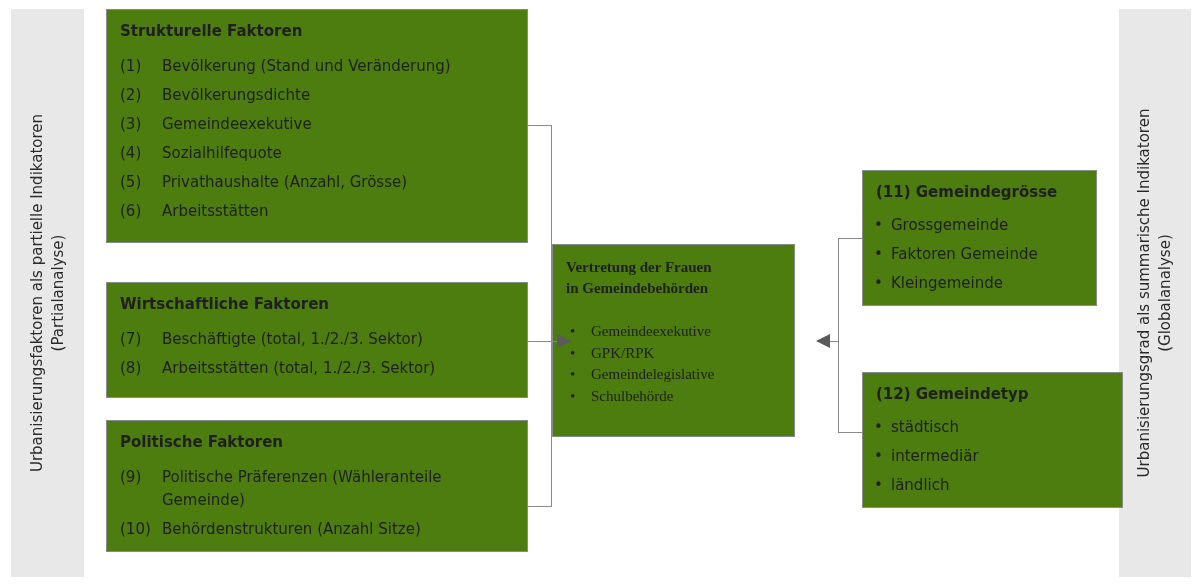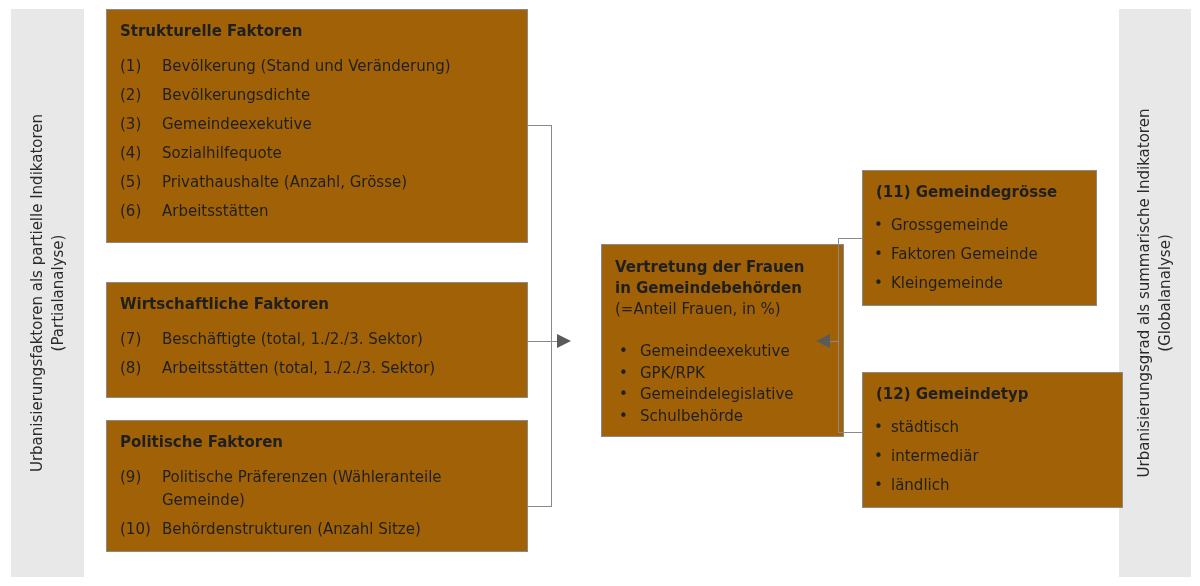--- a/index.html
+++ b/index.html
@@ -9,28 +9,28 @@
   
   .banner { position:absolute; top:9px; height:568px; background:#e8e8e8; }
   .banner-left  { left:11px;  width:73px; }
   .banner-right { left:1119px; width:72px; }
   .vtext { position:absolute; top:50%; left:50%;
            transform:translate(-50%,-50%) rotate(-90deg);
            white-space:nowrap; text-align:center;
            font-size:15px; line-height:21px; color:#2a2a2a; }
 
   
-  .box { position:absolute; background:#a16207; border:1px solid #8a8a8a;
+  .box { position:absolute; background:#4d7c0f; border:1px solid #8a8a8a;
          box-sizing:border-box; font-size:15px; }
   .box-title { font-weight:bold; padding:11px 13px 0 13px; line-height:21px; }
 
   #box-structural { left:106px; top:9px;   width:422px; height:234px; }
   #box-economic   { left:106px; top:282px; width:422px; height:116px; }
   #box-political  { left:106px; top:420px; width:422px; height:132px; }
-  #box-center     { left:601px; top:244px; width:243px; height:193px; }
+  #box-center     { left:552px; top:244px; width:243px; height:193px;font-family:Liberation Serif, serif; }
   #box-size       { left:862px; top:170px; width:235px; height:136px; }
   #box-type       { left:862px; top:372px; width:261px; height:136px; }
 
   .num-list { padding:13px 13px 0 13px; }
   .num-item { display:flex; line-height:23px; margin-bottom:6px; }
   .num-item .num { flex:0 0 42px; }
   .num-item .itx { flex:1 1 auto; }
 
   .c-title { font-weight:bold; line-height:21px; }
   .c-sub   { line-height:20px; }
@@ -136,21 +136,20 @@
         <span class="num">(10)</span>
         <span class="itx">Behördenstrukturen (Anzahl Sitze)</span>
       </div>
     </div>
   </div>
 
   <div class="box" id="box-center">
     <div class="inner">
       <div class="c-title">Vertretung der Frauen</div>
       <div class="c-title">in Gemeindebehörden</div>
-      <div class="c-sub">(=Anteil Frauen, in %)</div>
       <div class="c-list">
         <div class="c-item">
           <span class="blt">•</span>
           <span>Gemeindeexekutive</span>
         </div>
         <div class="c-item">
           <span class="blt">•</span>
           <span>GPK/RPK</span>
         </div>
         <div class="c-item">

